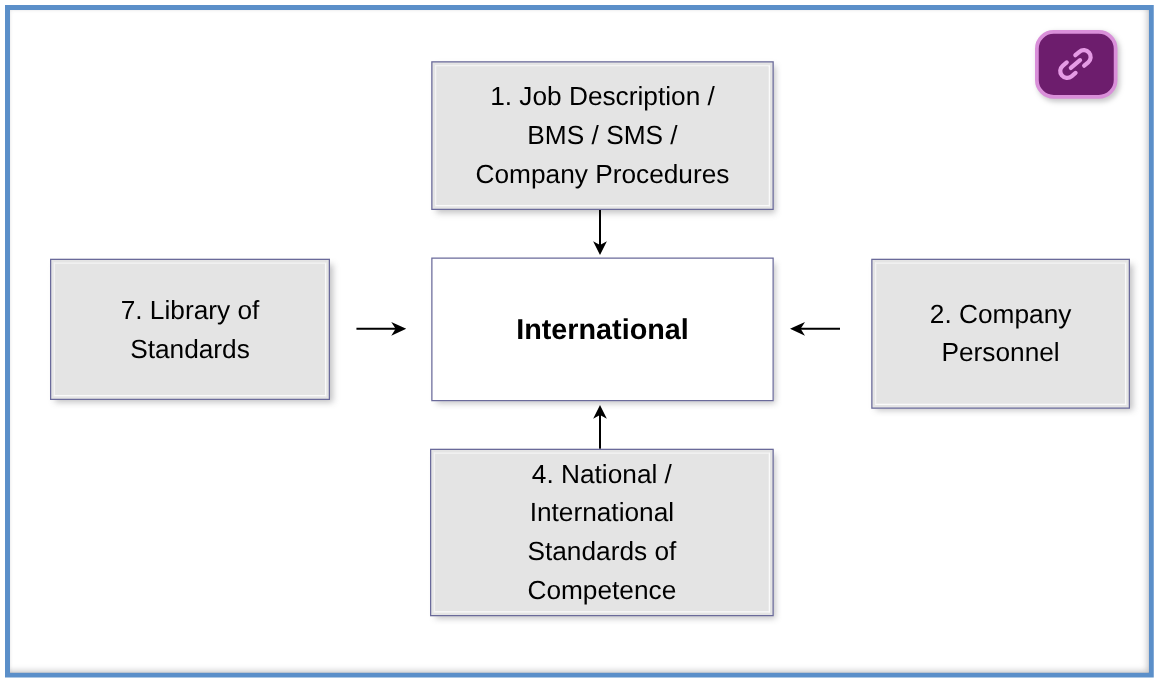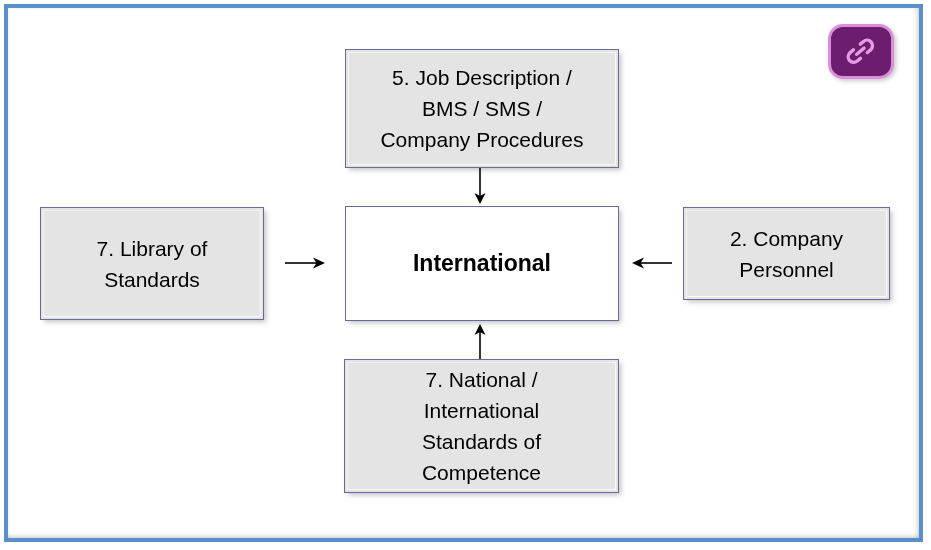--- a/index.html
+++ b/index.html
@@ -81,21 +81,21 @@
   }
   #node-center .bevel {
     border-color: transparent;
   }
 
   
   #node-top    { left: 345px; top: 49px;  width: 274px; height: 119px; }
   #node-center { left: 345px; top: 206px; width: 274px; height: 115px; }
   #node-bottom { left: 344px; top: 359px; width: 275px; height: 134px; }
   #node-left   { left: 40px;  top: 207px; width: 224px; height: 113px; }
-  #node-right  { left: 683px; top: 207px; width: 207px; height: 93px; }
+  #node-right  { left: 697px; top: 207px; width: 207px; height: 120px; }
 
   
   .arrow { position: absolute; }
   .arrow svg { display: block; }
 
   #arrow-top-to-center    { left: 465px; top: 168px; }
   #arrow-bottom-to-center { left: 465px; top: 322px; }
   #arrow-left-to-center   { left: 285px; top: 248px; }
   #arrow-right-to-center  { left: 630px; top: 248px; }
 
@@ -120,21 +120,21 @@
 </head>
 <body>
 
 <div id="canvas">
 
   <div id="frame"></div>
   <div id="frame-inner-shadow"></div>
 
   <div class="node" id="node-top">
     <span class="bevel"></span>
-    <span class="label">5. Job Description /
+    <span class="label">1. Job Description /
 BMS  / SMS /
 Company Procedures</span>
   </div>
 
   <div class="arrow" id="arrow-top-to-center">
     <svg width="30" height="38" viewBox="0 0 30 38">
       <line x1="15" y1="0" x2="15" y2="30" stroke="#000000" stroke-width="1.6"></line>
       <path d="M15 36 L9.5 25 L15 28 L20.5 25 Z" fill="#000000"></path>
     </svg>
   </div>
@@ -146,21 +146,21 @@
 
   <div class="arrow" id="arrow-bottom-to-center">
     <svg width="30" height="38" viewBox="0 0 30 38">
       <line x1="15" y1="38" x2="15" y2="8" stroke="#000000" stroke-width="1.6"></line>
       <path d="M15 2 L9.5 13 L15 10 L20.5 13 Z" fill="#000000"></path>
     </svg>
   </div>
 
   <div class="node" id="node-bottom">
     <span class="bevel"></span>
-    <span class="label">7. National /
+    <span class="label">4. National /
 International
 Standards of
 Competence</span>
   </div>
 
   <div class="node" id="node-left">
     <span class="bevel"></span>
     <span class="label">7. Library of
 Standards</span>
   </div>

